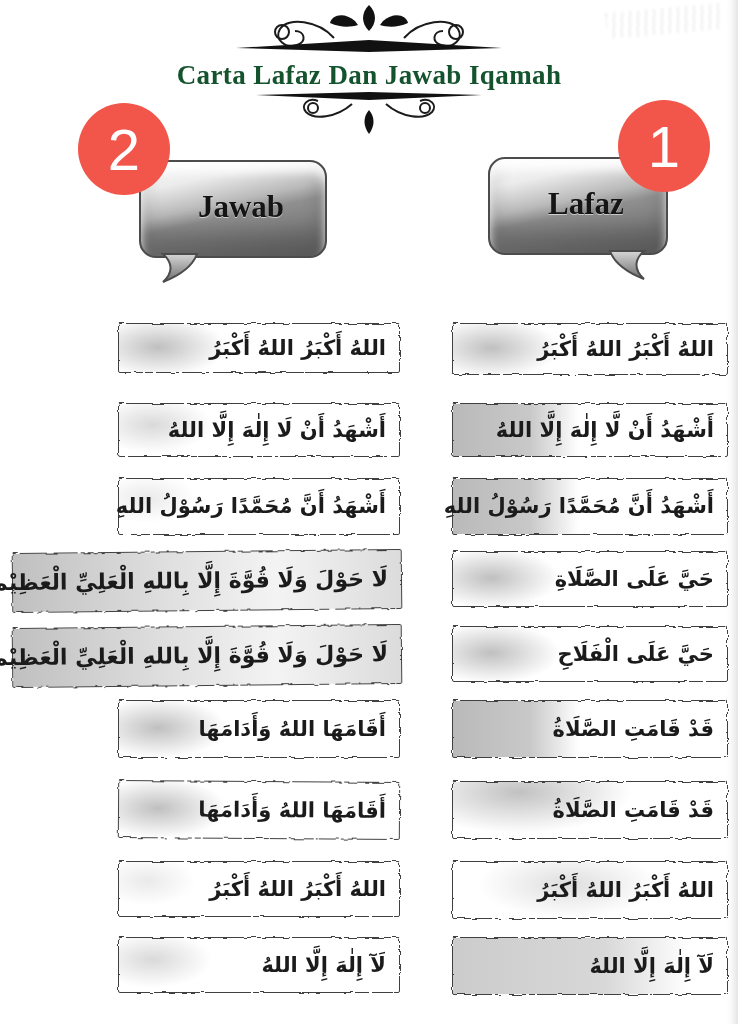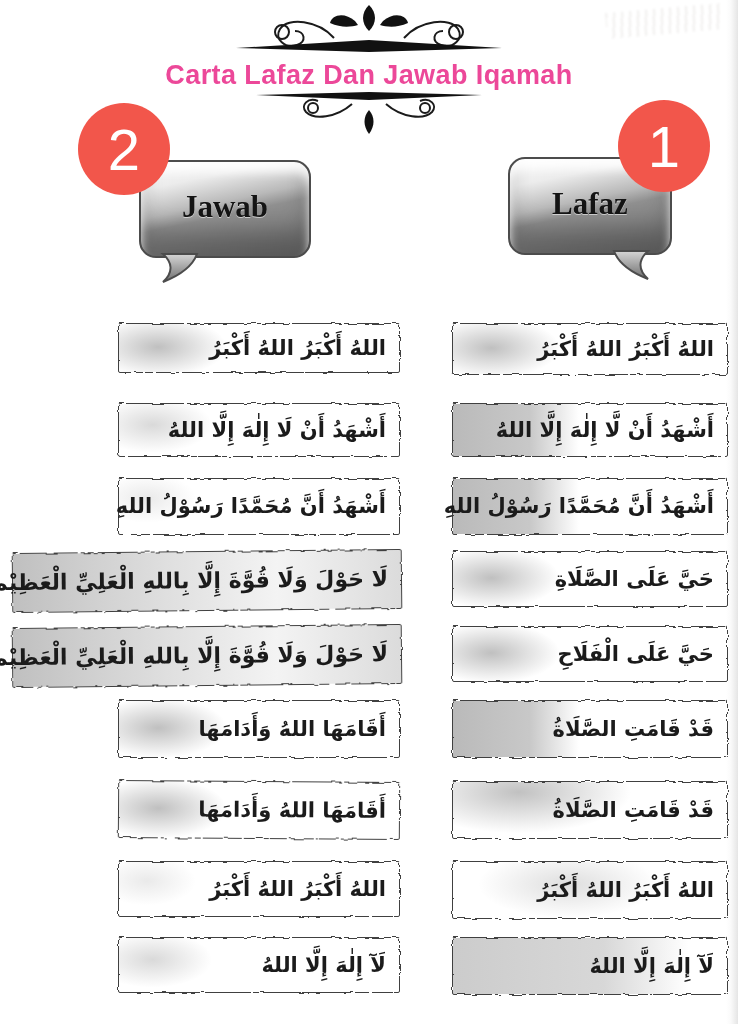--- a/index.html
+++ b/index.html
@@ -18,43 +18,43 @@
     transform:rotate(-5deg);opacity:.45;filter:blur(1.2px);
     background:repeating-linear-gradient(96deg,rgba(125,112,100,0.25) 0 2px,rgba(0,0,0,0) 2px 8px);
     pointer-events:none;
   }
 
   
   .header{position:absolute;top:0;left:0;width:100%;text-align:center;}
   .flourish{display:block;margin:0 auto;}
   .flourish.top{margin-top:4px;}
   .title{
-    margin:2px 0 0 0;font-size:27px;font-weight:700;color:#ec4899;
-    letter-spacing:.4px;font-family:Liberation Sans, sans-serif;
+    margin:2px 0 0 0;font-size:27px;font-weight:700;color:#14532d;
+    letter-spacing:.4px;font-family:Liberation Serif, serif;
   }
 
   
   .badge{
     position:absolute;width:92px;height:92px;border-radius:50%;
     display:flex;align-items:center;justify-content:center;
     color:#fff;font-family:"Liberation Sans",sans-serif;font-size:58px;font-weight:500;
     z-index:5;
   }
   .badge.jawab{left:78px;top:103px;}
   .badge.lafaz{left:618px;top:100px;}
 
   
   .bubble{
     position:absolute;z-index:3;border:2px solid #4c4c4c;border-radius:17px;
     background:linear-gradient(168deg,#fbfbfb 0%,#ececec 22%,#b9b9b9 44%,#8f8f8f 55%,#7e7e7e 78%,#6f6f6f 100%);
     box-shadow:inset 0 10px 10px rgba(255,255,255,.85),inset 0 -26px 22px rgba(0,0,0,.22);
-    display:flex;align-items:center;justify-content:center;
+    display:flex;align-items:center;justify-content:center;padding-left:16px;
   }
   .bubble.jawab{left:139px;top:160px;width:168px;height:94px;}
-  .bubble.lafaz{left:508px;top:157px;width:160px;height:94px;text-align:right;}
+  .bubble.lafaz{left:488px;top:157px;width:160px;height:94px;text-align:right;}
   .bubble .label{
     font-family:"Liberation Serif",serif;font-weight:700;font-size:31px;color:#141414;
     text-shadow:0 1px 0 rgba(255,255,255,.55);margin-top:-4px;
   }
   .tail{position:absolute;z-index:2;}
   .tail.jawab{left:18px;bottom:-27px;}
   .tail.lafaz{right:18px;bottom:-27px;transform:scaleX(-1);}
 
   
   .rows{position:absolute;left:0;top:323px;width:100%;height:680px;}

